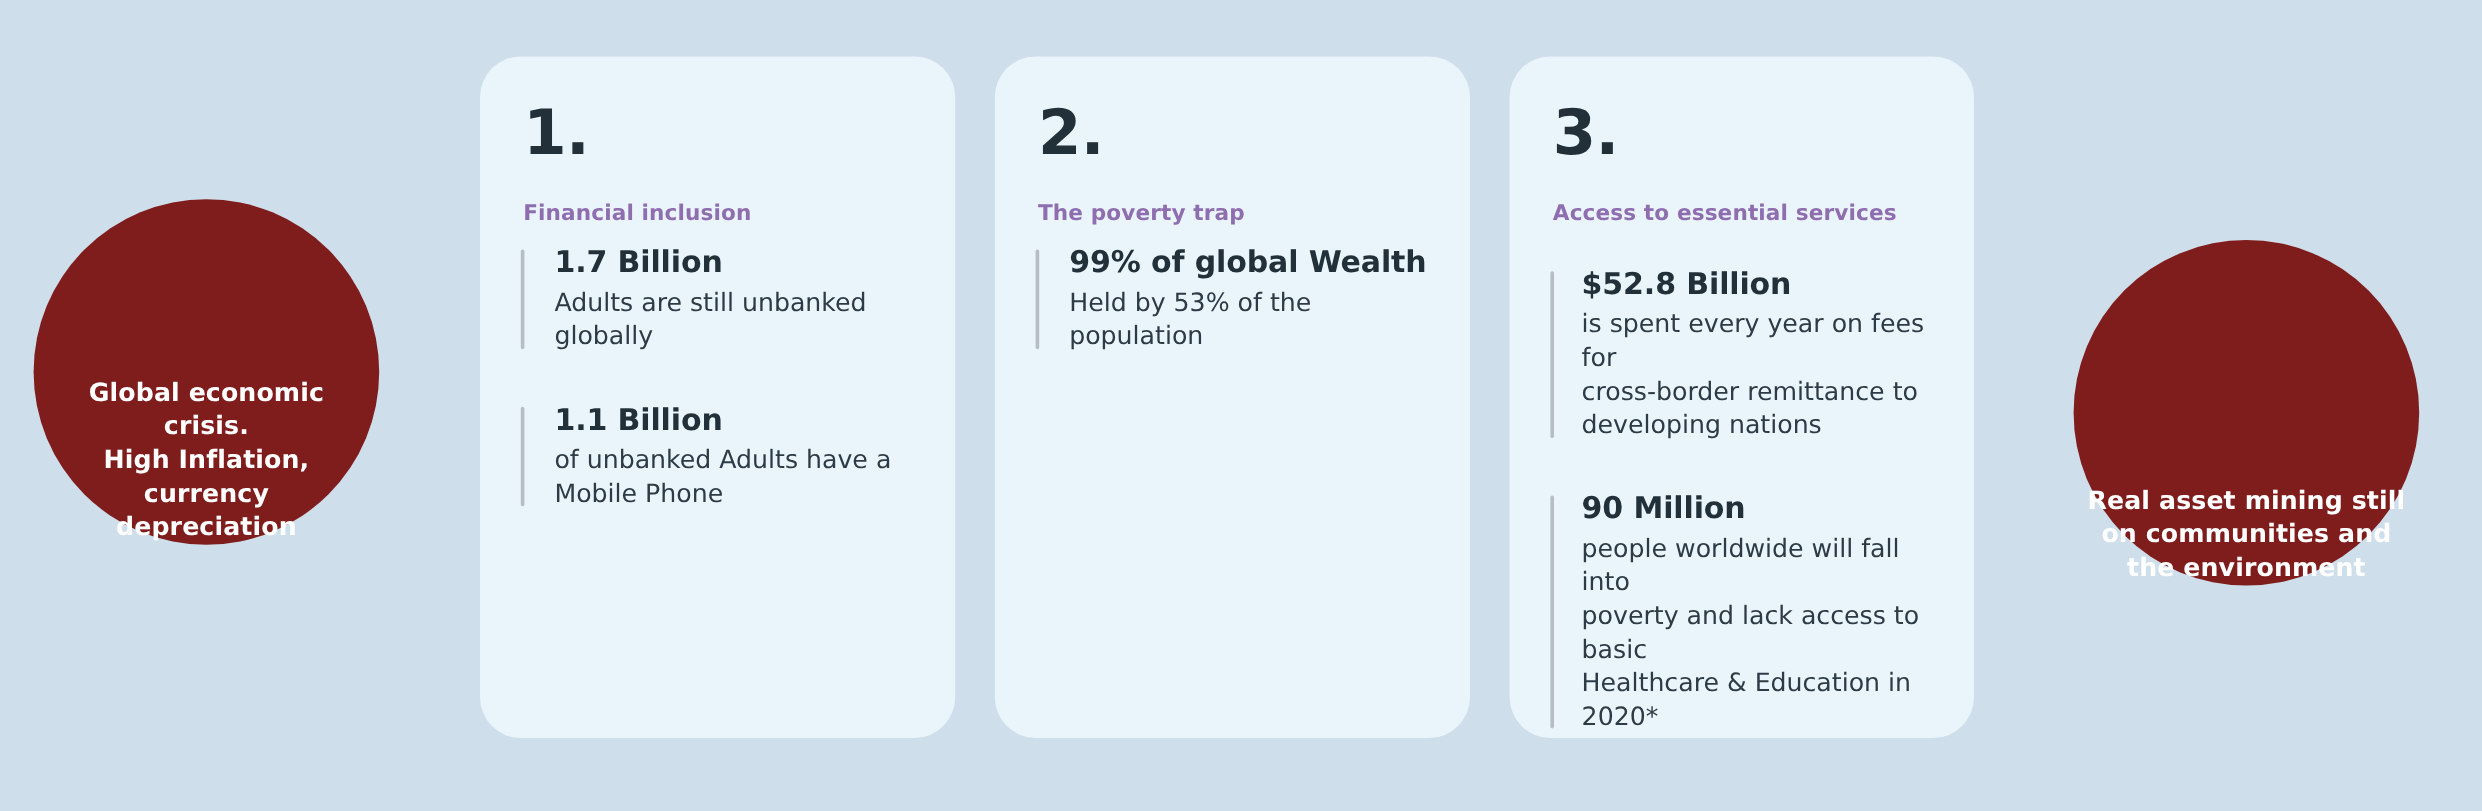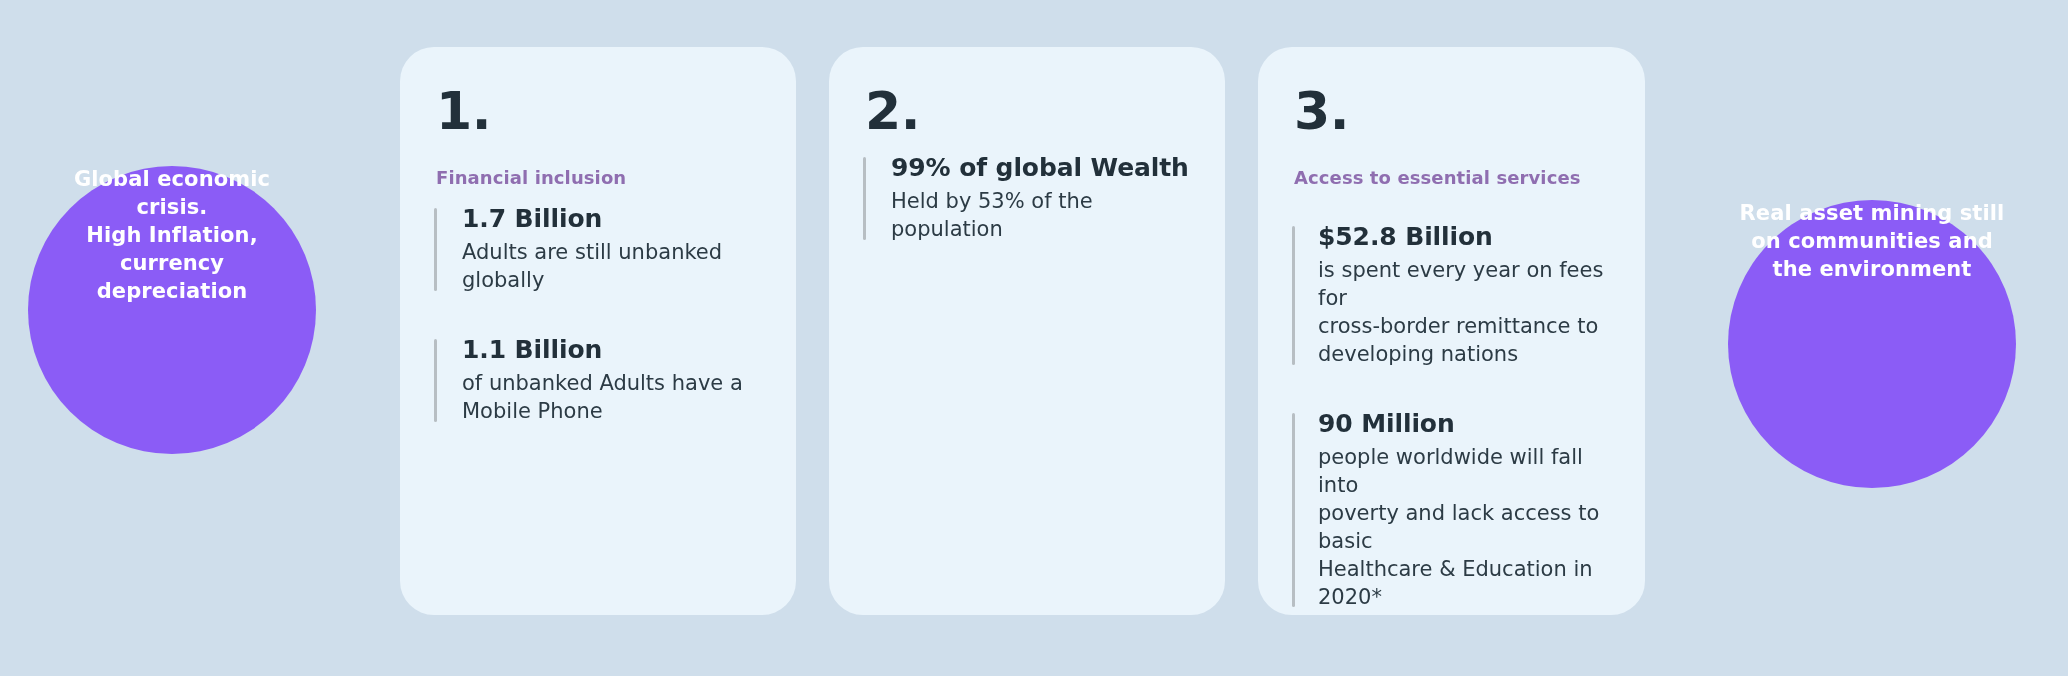--- a/index.html
+++ b/index.html
@@ -18,23 +18,23 @@
   #stage {
     position: relative;
     width: 2068px;
     height: 676px;
   }
 
   
   .circle {
     position: absolute;
     border-radius: 50%;
-    background: #8b5cf6;
+    background: #7f1d1d;
     display: flex;
-    align-items: flex-start;
+    align-items: flex-end;
     justify-content: center;
     box-sizing: border-box;
   }
   .circle-text {
     color: #ffffff;
     font-weight: 700;
     font-size: 21px;
     line-height: 1.33;
     text-align: center;
     white-space: pre-line;
@@ -152,20 +152,21 @@
         <span class="stat-bar"></span>
         <div class="stat-value">1.1 Billion</div>
         <div class="stat-desc">of unbanked Adults have a
 Mobile Phone</div>
       </div>
     </div>
   </div>
 
   <div class="card" id="card-2">
     <div class="card-number">2.</div>
+    <div class="card-title">The poverty trap</div>
     <div class="stats">
       <div class="stat">
         <span class="stat-bar"></span>
         <div class="stat-value">99% of global Wealth</div>
         <div class="stat-desc">Held by 53% of the
 population</div>
       </div>
     </div>
   </div>
 

